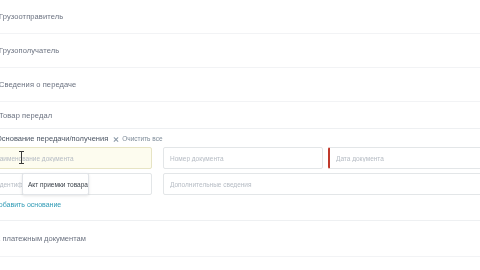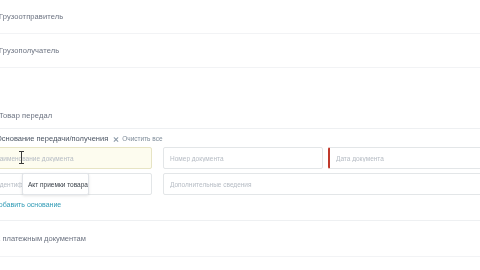--- a/index.html
+++ b/index.html
@@ -235,20 +235,23 @@
 <div class="page">
 
   <div class="section-row sec-1">
     <span class="section-title">Грузоотправитель</span>
   </div>
 
   <div class="section-row sec-2">
     <span class="section-title">Грузополучатель</span>
   </div>
 
+  <div class="section-row sec-3">
+    <span class="section-title">Сведения о передаче</span>
+  </div>
 
   <div class="section-row sec-4">
     <span class="section-title">Товар передал</span>
   </div>
 
   <div class="basis-block">
 
     <div class="basis-header">
       <span class="basis-title">Основание передачи/получения</span>
       <span class="clear-all">

